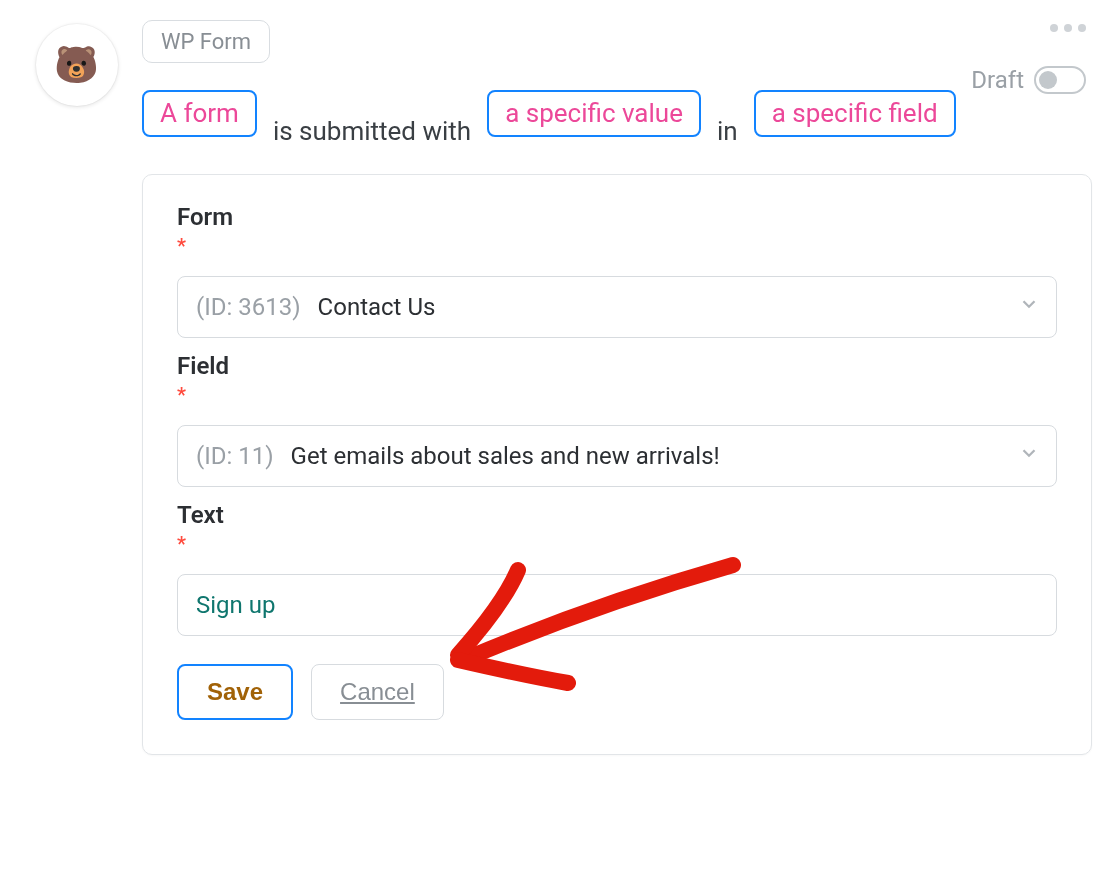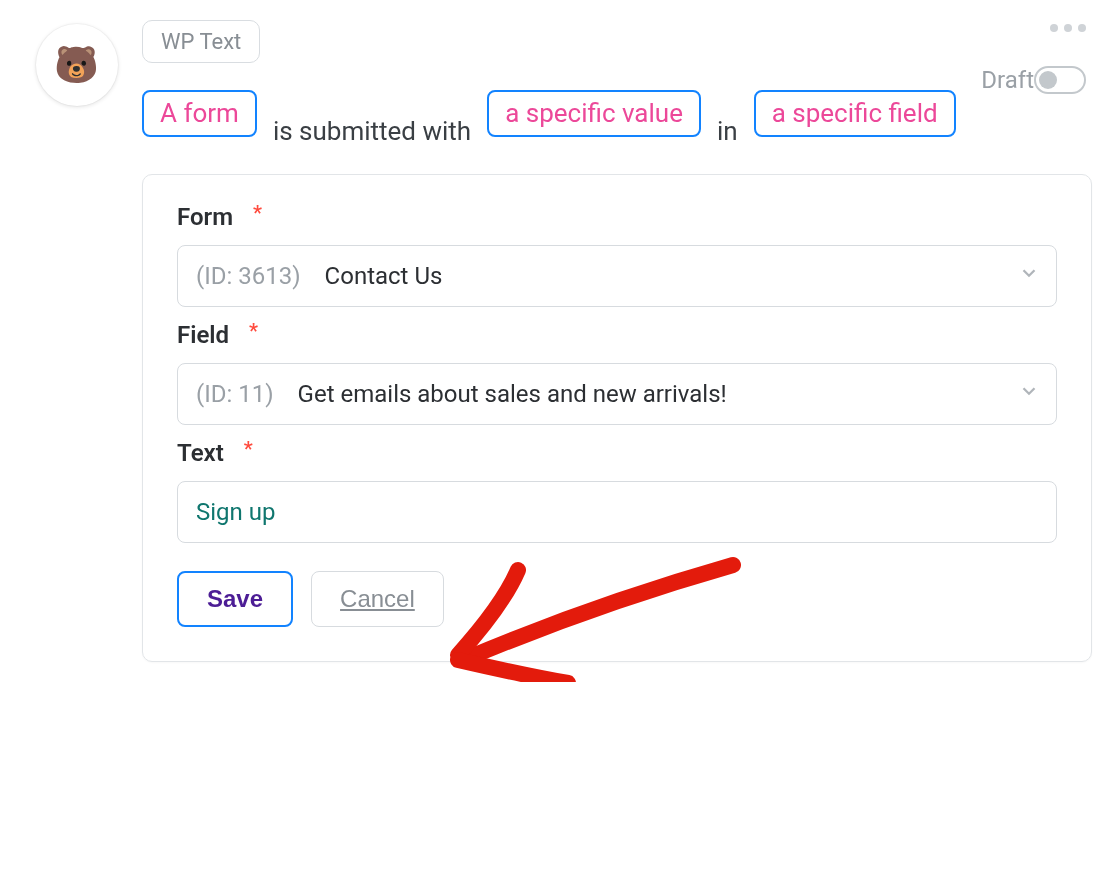--- a/index.html
+++ b/index.html
@@ -20,21 +20,21 @@
     box-shadow: 0 1px 4px rgba(0,0,0,0.12), 0 0 0 1px rgba(0,0,0,0.03);
     display: flex; align-items: center; justify-content: center;
     font-size: 36px;
   }
   .main-col { flex: 1; padding-right: 12px; }
   .top-row { display: flex; align-items: flex-start; }
   .top-content { flex: 1; }
   .side-controls { display: flex; flex-direction: column; align-items: flex-end; gap: 34px; padding-top: 4px; padding-right: 6px; }
   .dots { display: flex; gap: 6px; }
   .dots span { width: 8px; height: 8px; border-radius: 50%; background: #cfd3d7; display: block; }
-  .draft-wrap { display: flex; align-items: center; color: #9aa0a6; font-size: 24px; }
+  .draft-wrap { display: flex; align-items: center; gap: 10px; color: #9aa0a6; font-size: 24px; }
   .toggle {
     width: 52px; height: 28px; border-radius: 14px; border: 2px solid #c3c8cc;
     background: #fff; position: relative;
   }
   .toggle::after {
     content: ""; position: absolute; width: 18px; height: 18px; border-radius: 50%;
     background: #c3c8cc; left: 3px; top: 3px;
   }
   .badge {
     display: inline-block;
@@ -48,65 +48,65 @@
     padding: 6px 16px; font-size: 26px; line-height: 1.2;
     background: #fff; cursor: pointer;
   }
   .plain { white-space: nowrap; margin-top: 35px; }
   .panel {
     border: 1px solid #e2e5e8; border-radius: 10px;
     padding: 28px 34px 34px;
     box-shadow: 0 1px 2px rgba(0,0,0,0.03);
     position: relative;
   }
-  .field-label { font-weight: 600; font-size: 24px; margin: 14px 0 14px; display: flex; align-items: center; gap: 20px; }
+  .field-label { font-weight: 600; font-size: 24px; margin: 14px 0 14px; display: flex; align-items: flex-start; gap: 7px; flex-direction: column; }
   .field-label:first-child { margin-top: 0; }
   .req { color: #ff4b3e; font-size: 20px; position: relative; top: -4px; }
   .select {
     width: 100%; border: 1px solid #d7dbdf; border-radius: 8px;
     padding: 16px 48px 16px 18px; font-size: 24px; color: #2c2f33;
-    background: #fff; position: relative; display: flex; align-items: baseline; gap: 24px;
+    background: #fff; position: relative; display: flex; align-items: baseline; gap: 17px;
     cursor: pointer;
   }
   .select .muted { color: #9aa0a6; }
   .select .chev {
     position: absolute; right: 16px; top: 50%; transform: translateY(-50%);
   }
   .select .chev svg { width: 22px; height: 22px; stroke: #b0b5ba; fill: none; stroke-width: 2.5; }
   .text-input {
     width: 100%; border: 1px solid #d7dbdf; border-radius: 8px;
     padding: 16px 18px; font-size: 24px; color: #0f766e; font-family: inherit;
   }
   .btn-row { display: flex; gap: 18px; margin-top: 28px; }
   .btn {
     border-radius: 8px; padding: 12px 28px; font-size: 24px; cursor: pointer;
     background: #fff;
   }
-  .btn-primary { border: 2px solid #1283ff; color: #4c1d95; font-weight: 600; }
+  .btn-primary { border: 2px solid #1283ff; color: #a16207; font-weight: 600; }
   .btn-secondary { border: 1px solid #d7dbdf; color: #888e94; text-decoration: underline; }
   .arrow-annot {
     position: absolute; pointer-events: none;
     left: 290px; top: 350px;
   }
   .arrow-annot svg { width: 340px; height: 200px; overflow: visible; }
   .arrow-annot path { stroke: #e31b0c; stroke-width: 16; stroke-linecap: round; fill: none; }
 </style>
 </head>
 <body>
 
 <div class="row">
   <div class="avatar-col">
     <div class="avatar">
       <span>🐻</span>
     </div>
   </div>
   <div class="main-col">
     <div class="top-row">
       <div class="top-content">
-        <div class="badge">WP Text</div>
+        <div class="badge">WP Form</div>
         <div class="sentence">
           <span class="token">A form</span>
           <span class="plain">is submitted with</span>
           <span class="token">a specific value</span>
           <span class="plain">in</span>
           <span class="token">a specific field</span>
         </div>
       </div>
       <div class="side-controls">
         <div class="dots">

